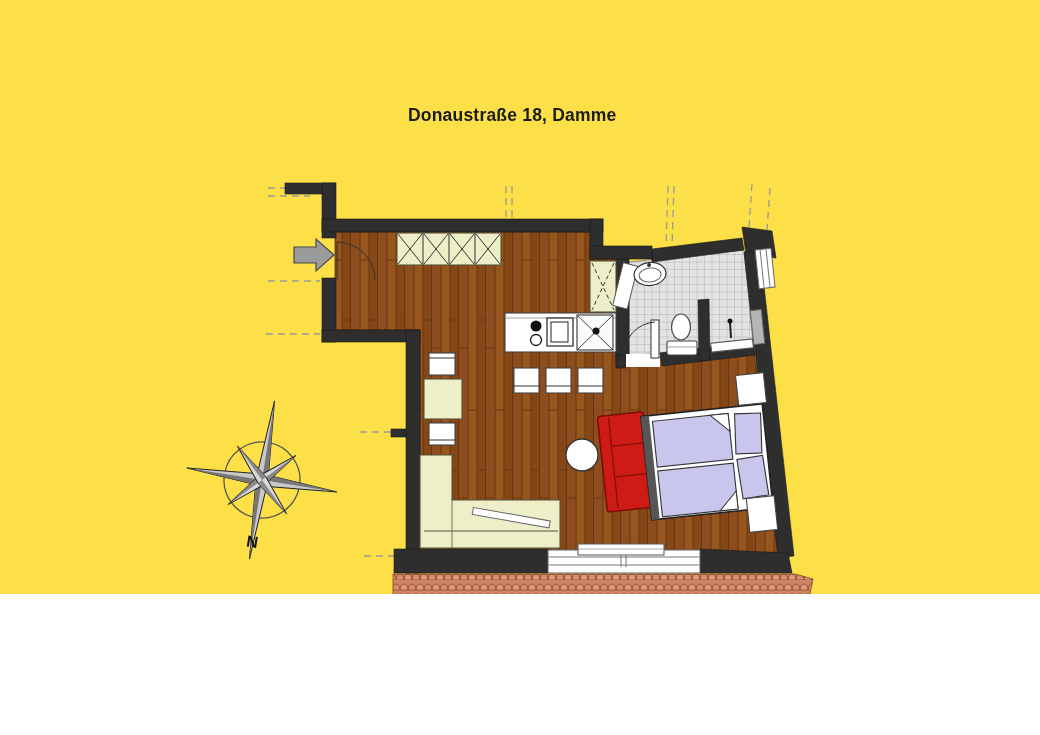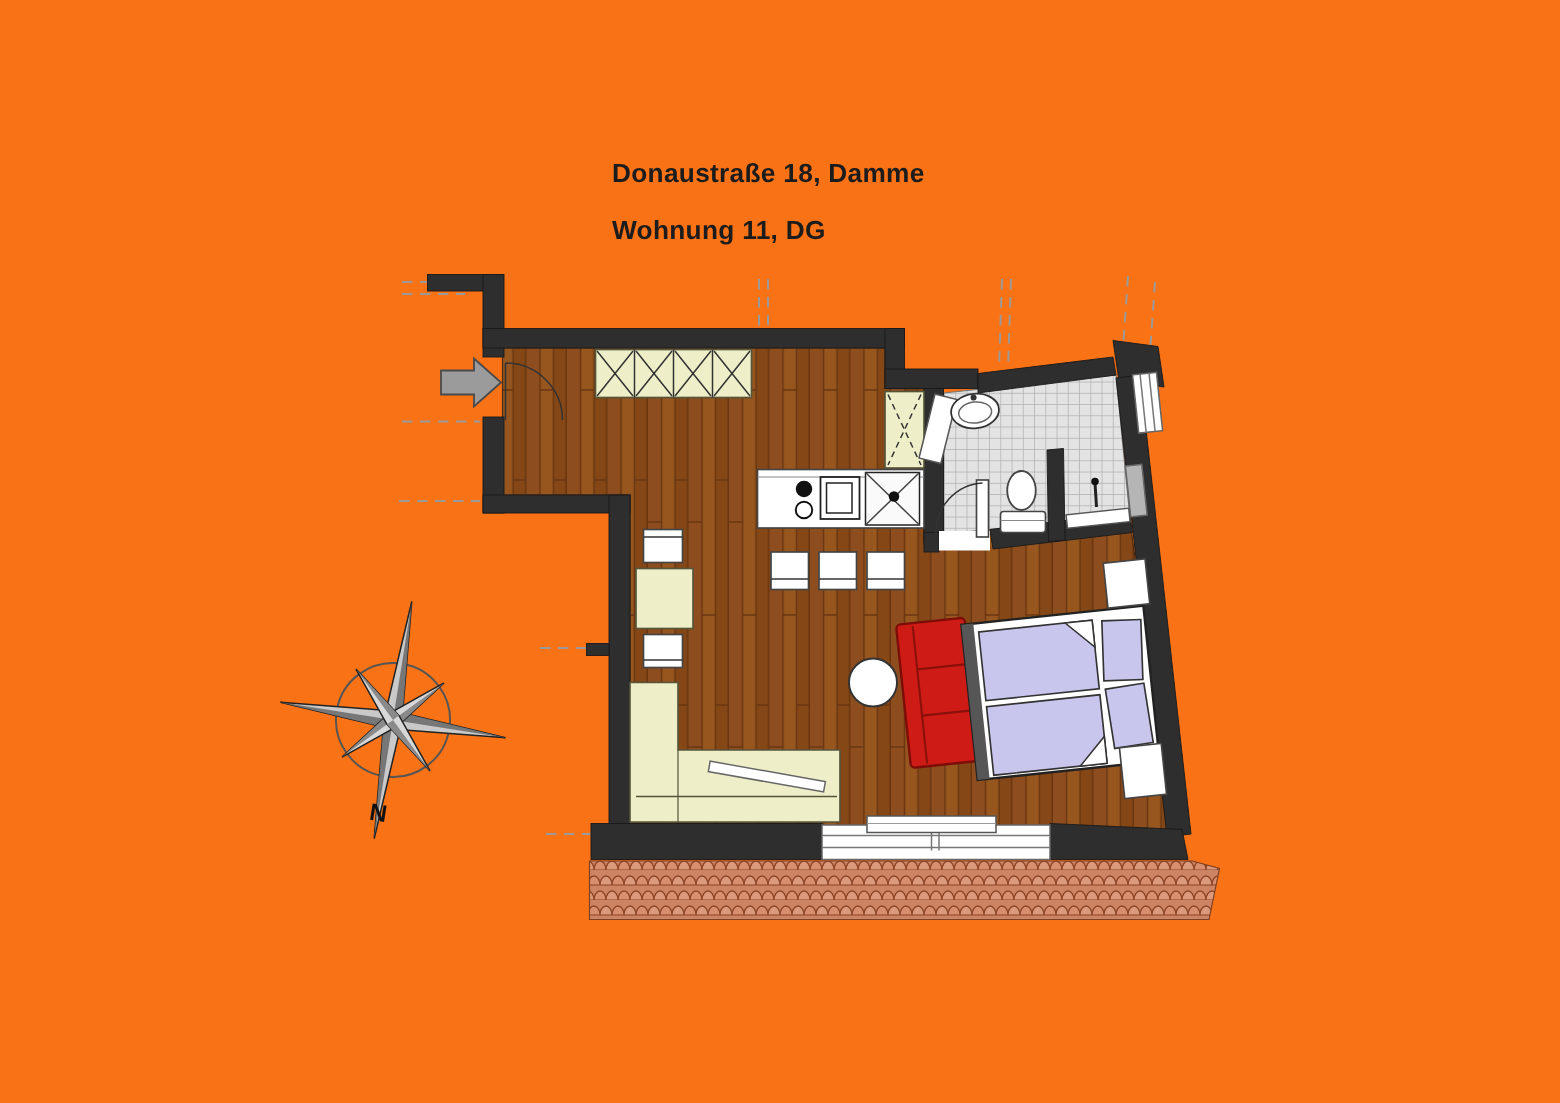--- a/index.html
+++ b/index.html
@@ -1,34 +1,33 @@
 <!DOCTYPE html>
 <html><head>
 <meta charset="utf-8">
 <style>
   html,body{margin:0;padding:0;background:#ffffff;}
-  #stage{position:relative;width:1040px;height:735px;background:#f97316;overflow:hidden;
+  #stage{position:relative;width:1040px;height:594px;background:#fde047;overflow:hidden;
          font-family:"Liberation Sans",sans-serif;}
   #titleblock{position:absolute;left:408px;top:96px;color:#1c1c1c;font-weight:bold;
               font-size:17.5px;line-height:38px;letter-spacing:.2px;}
   svg{position:absolute;left:0;top:0;}
   .wall{fill:#2e2e2e;stroke:#1a1a1a;stroke-width:.6;}
   .dash{stroke:#9a9a9a;stroke-width:1.3;fill:none;stroke-dasharray:7 5;}
   .cream{fill:#eeeec9;stroke:#55553a;stroke-width:1.1;}
   .white{fill:#ffffff;stroke:#444;stroke-width:1.1;}
   .thin{stroke:#333;stroke-width:1;fill:none;}
 </style>
 </head>
 <body>
 
 <div id="stage">
 
   <div id="titleblock">
     <div>Donaustraße 18, Damme</div>
-    <div>Wohnung 11, DG</div>
   </div>
 
   <svg width="1040" height="735" viewBox="0 0 1040 735">
     <defs>
       <pattern id="wood" width="27" height="150" patternUnits="userSpaceOnUse">
         <rect width="27" height="150" fill="#8e4d1e"></rect>
         <rect x="9" width="9" height="150" fill="#98561f"></rect>
         <rect x="18" width="9" height="150" fill="#854716"></rect>
         <line x1="9" y1="0" x2="9" y2="150" stroke="#693610" stroke-width="1"></line>
         <line x1="18" y1="0" x2="18" y2="150" stroke="#693610" stroke-width="1"></line>

